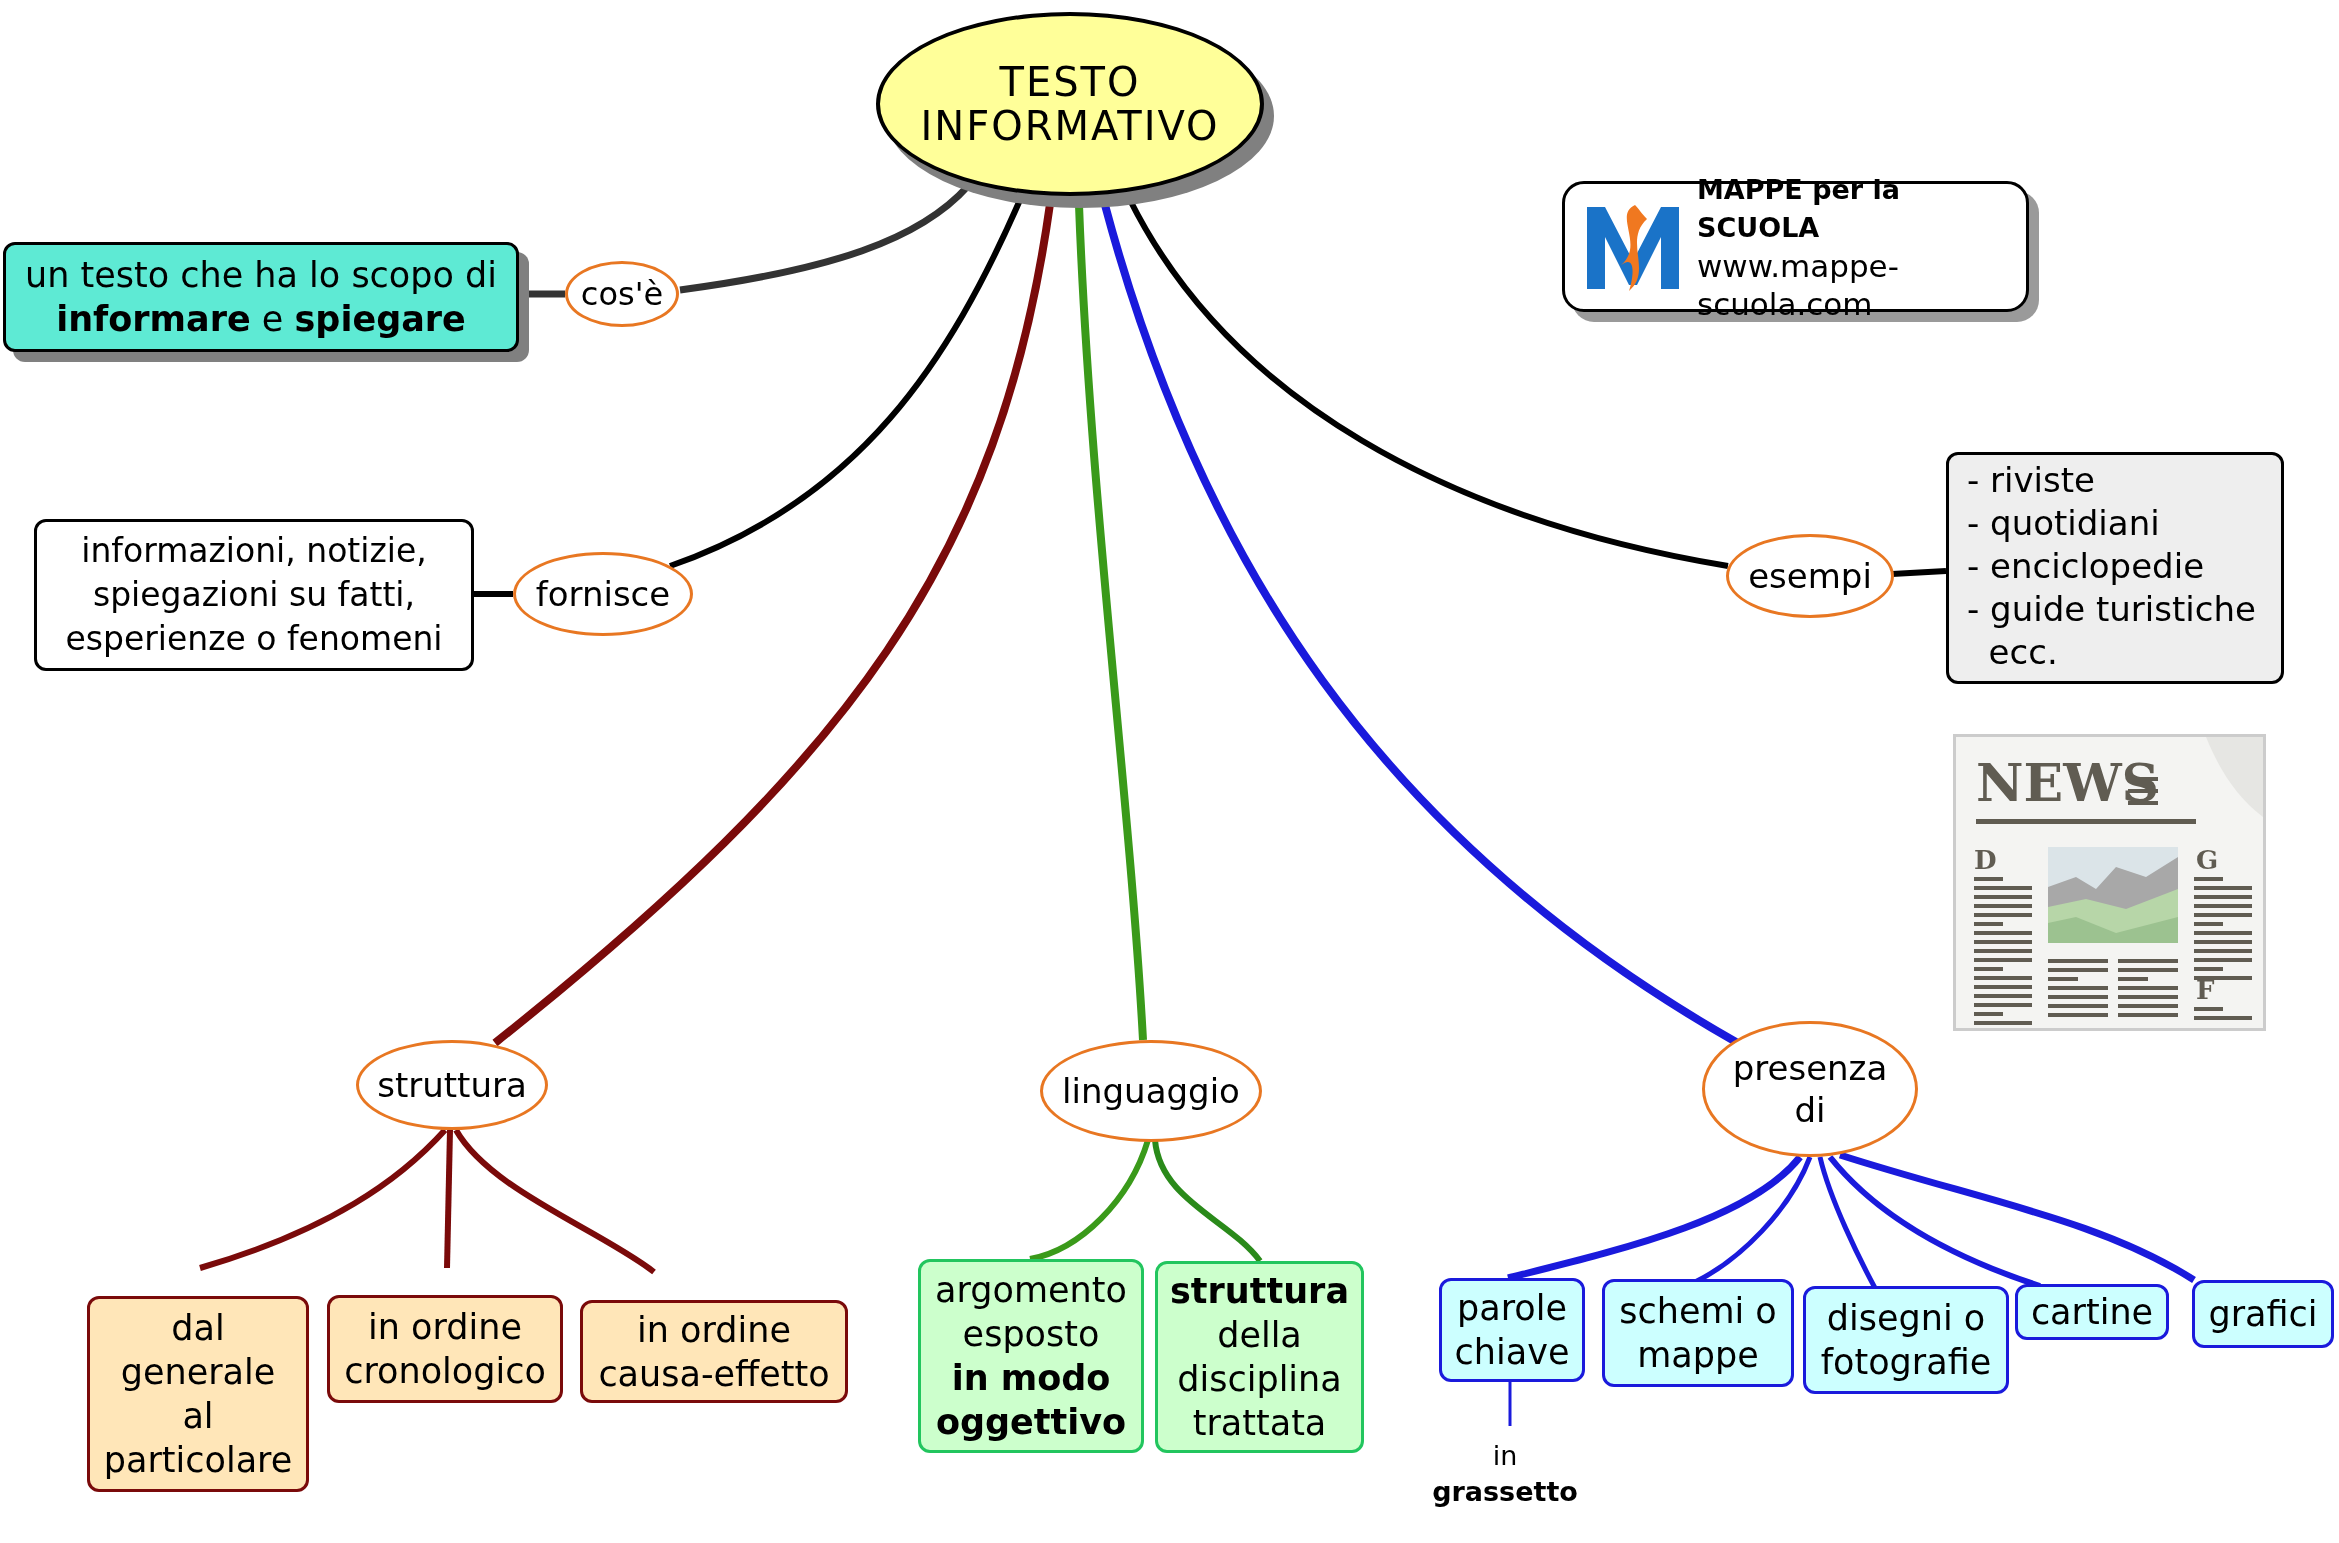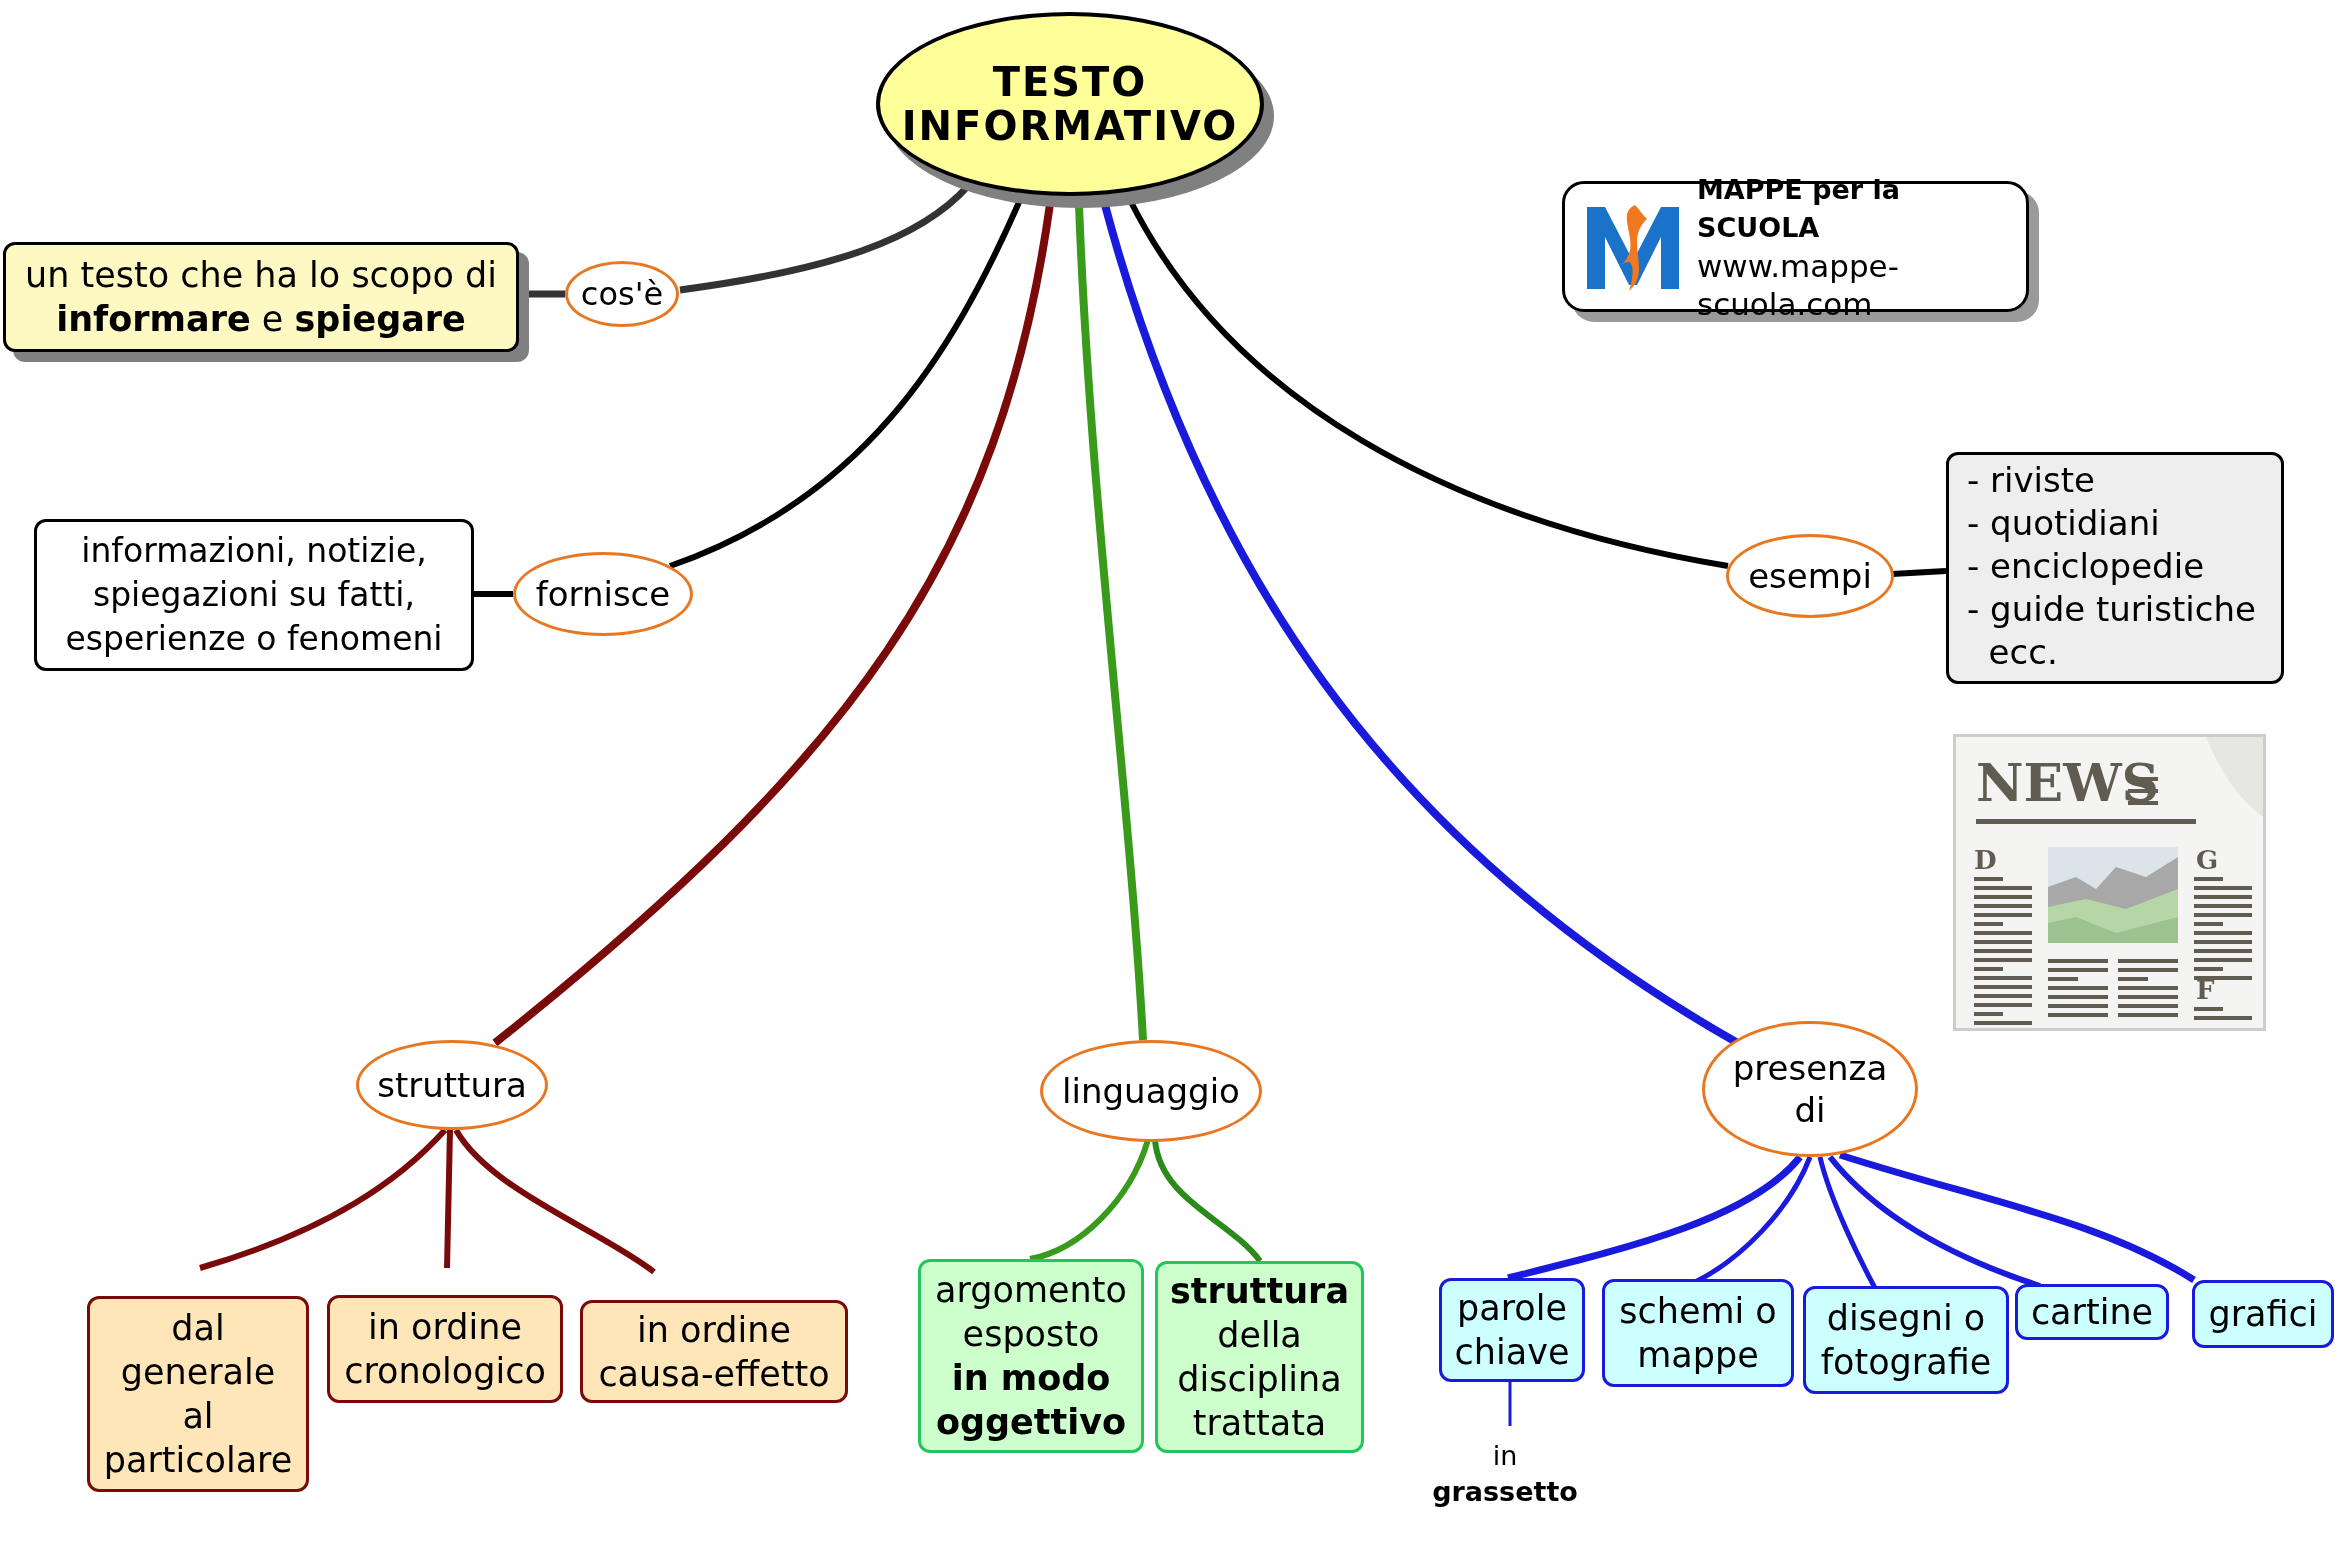--- a/index.html
+++ b/index.html
@@ -1,22 +1,22 @@
 <!DOCTYPE html>
 <html><head>
 <meta charset="utf-8">
 <style>
   html,body{margin:0;padding:0;background:#fff;}
   body{width:2339px;height:1543px;position:relative;overflow:hidden;font-family:"DejaVu Sans","Liberation Sans",sans-serif;color:#000;}
   svg.links{position:absolute;left:0;top:0;width:2339px;height:1543px;}
   .node{position:absolute;box-sizing:border-box;display:flex;align-items:center;justify-content:center;text-align:center;}
   .ell{border:3px solid #e87722;border-radius:50%;background:#fff;font-size:34px;line-height:42px;}
   .box{border-radius:12px;font-size:35px;line-height:44px;padding:4px 10px;}
-  .root{border:4px solid #000;border-radius:50%;background:#ffff99;font-size:40px;line-height:44px;letter-spacing:2px;box-shadow:10px 12px 0 #808080;font-weight:700;}
-  .yellow{background:#fef9c3;border:3px solid #000;box-shadow:10px 10px 0 #808080;}
+  .root{border:4px solid #000;border-radius:50%;background:#ffff99;font-size:40px;line-height:44px;letter-spacing:2px;box-shadow:10px 12px 0 #808080;font-weight:400;}
+  .yellow{background:#5eead4;border:3px solid #000;box-shadow:10px 10px 0 #808080;}
   .white{background:#fff;border:3px solid #000;margin-left:16px;}
   .grey{background:#eeeeee;border:3px solid #000;text-align:left;justify-content:flex-start;align-items:flex-start;padding:4px 18px;}
   .brown{background:#ffe6b8;border:3px solid #7a0a0a;margin-top:28px;}
   .green{background:#ccffcc;border:3px solid #22c55e;}
   .blue{background:#ccffff;border:3px solid #1a1adc;}
   .logo{background:#fff;border:3px solid #000;border-radius:22px;box-shadow:10px 10px 0 #9a9a9a;justify-content:flex-start;padding-left:18px;}
   .logo .mark{width:100px;height:92px;position:relative;margin-right:14px;}
   .logo .txt{text-align:left;}
   .logo .t1{font-weight:bold;font-size:27px;line-height:38px;}
   .logo .t2{font-size:31px;line-height:38px;}

